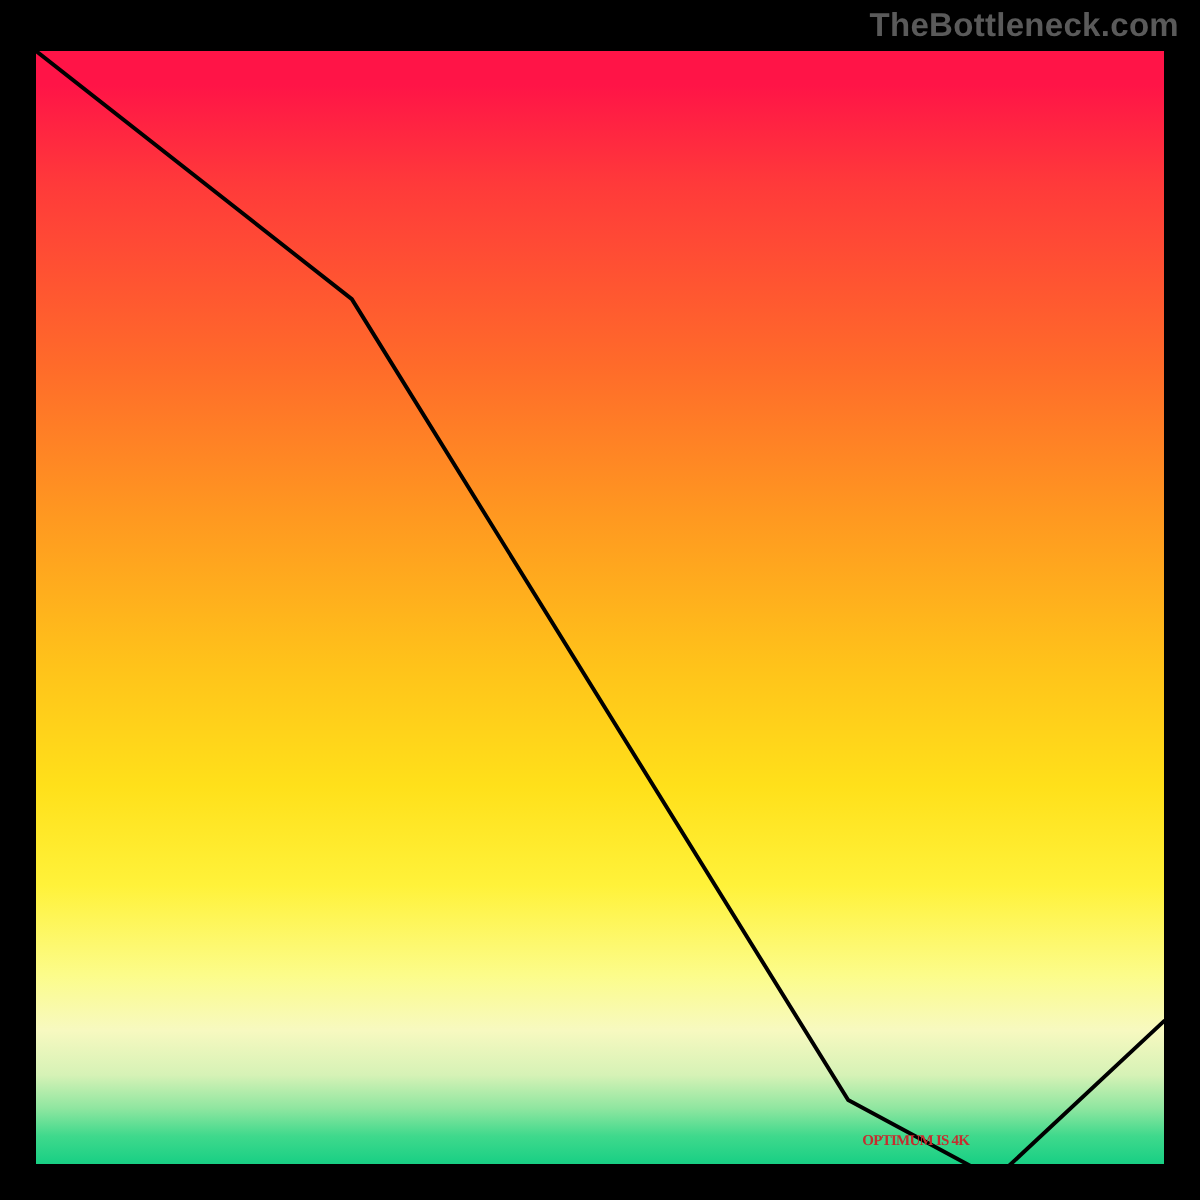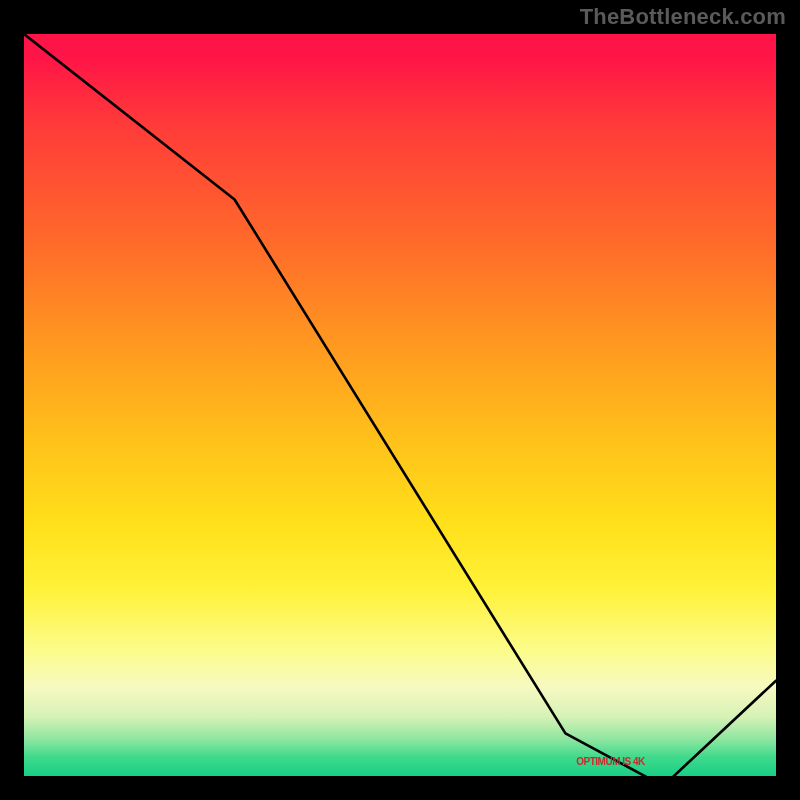--- a/index.html
+++ b/index.html
@@ -86,16 +86,16 @@
   <div class="watermark">TheBottleneck.com</div>
 
   <div class="plot-frame">
     <div class="plot-area">
       <div class="gradient"></div>
 
       <svg class="line" viewBox="0 0 100 100" preserveAspectRatio="none">
         <polyline id="curve-poly" fill="none" stroke="#000" stroke-width="0.35" stroke-linejoin="round" stroke-linecap="round" points="0.00,0.00 28.00,22.00 72.00,93.00 85.00,100.00 100.00,86.00"></polyline>
       </svg>
 
-      <div class="label-box" id="optimum-label" style="left: 78%; top: 98%; color: rgb(197, 45, 47);">OPTIMUM IS 4K</div>
+      <div class="label-box" id="optimum-label" style="left: 78%; top: 98%; color: rgb(197, 45, 47); font-family: Liberation Serif, serif;">OPTIMUM IS 4K</div>
     </div>
   </div>
 </div>
 
 </body></html>

